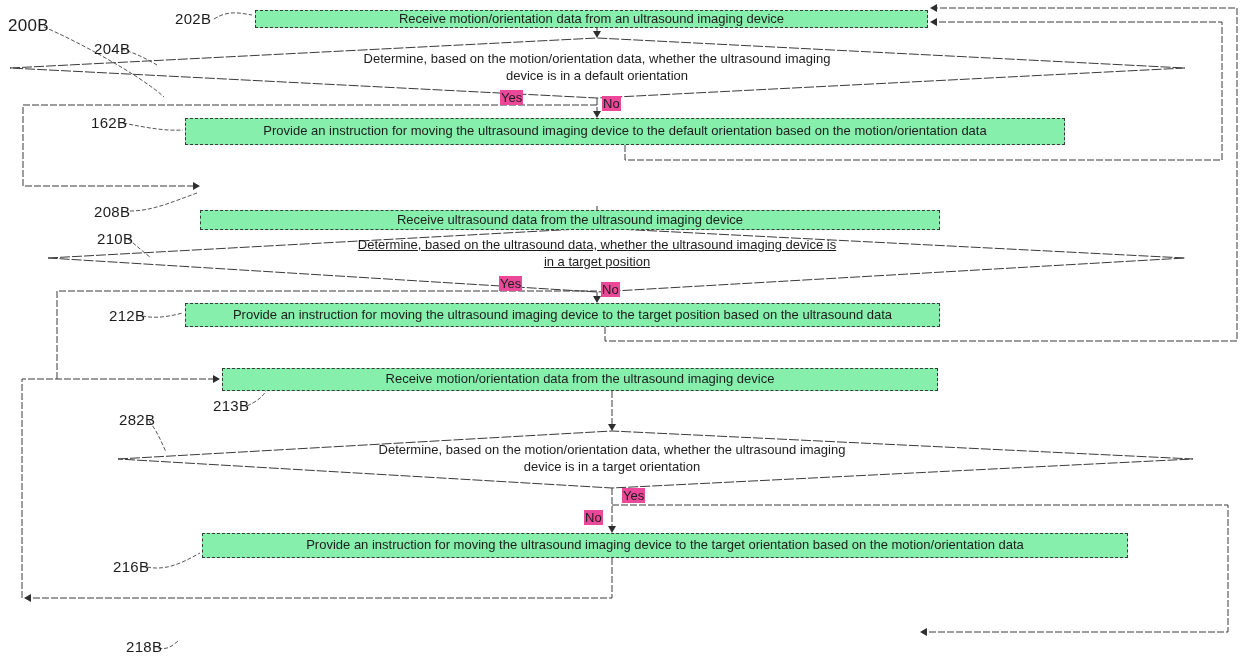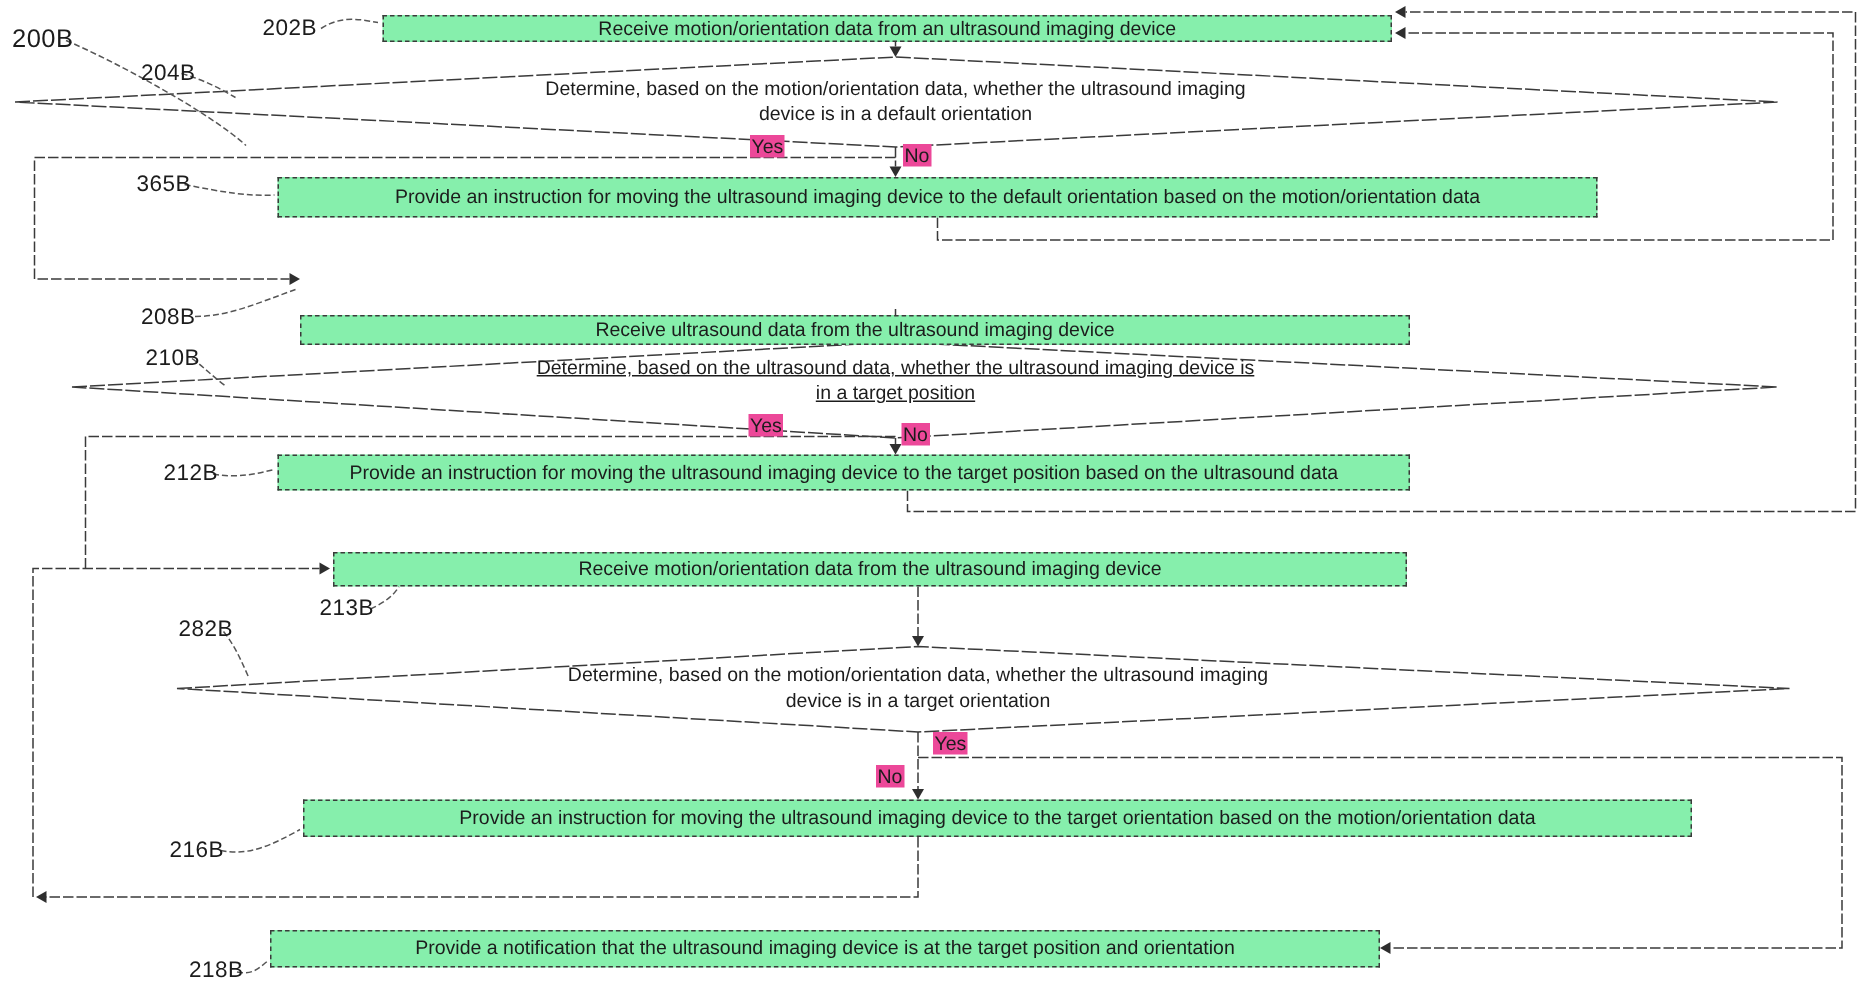--- a/index.html
+++ b/index.html
@@ -80,39 +80,38 @@
     <path class="leader" d="M147,567 C166,571 182,563 200,553"></path>
     <path class="leader" d="M158,648 C168,650 172,646 178,641"></path>
   </svg>
 
   <div class="node" style="left:255px;top:10px;width:673px;height:18px;">Receive motion/orientation data from an ultrasound imaging device</div>
   <div class="node" style="left:185px;top:118px;width:880px;height:27px;">Provide an instruction for moving the ultrasound imaging device to the default orientation based on the motion/orientation data</div>
   <div class="node" style="left:200px;top:186px;width:740px;height:20px;margin-top:24px;">Receive ultrasound data from the ultrasound imaging device</div>
   <div class="node" style="left:185px;top:303px;width:755px;height:24px;">Provide an instruction for moving the ultrasound imaging device to the target position based on the ultrasound data</div>
   <div class="node" style="left:222px;top:368px;width:716px;height:23px;">Receive motion/orientation data from the ultrasound imaging device</div>
   <div class="node" style="left:202px;top:533px;width:926px;height:25px;">Provide an instruction for moving the ultrasound imaging device to the target orientation based on the motion/orientation data</div>
-  <div class="node" style="left:180px;top:620px;width:740px;height:25px;">Provide a notification that the ultrasound imaging device is at the target position and orientation</div>
 
   <div class="dtext" style="left:197px;top:50px;width:800px;">
     <div>Determine, based on the motion/orientation data, whether the ultrasound imaging</div>
     <div>device is in a default orientation</div>
   </div>
   <div class="dtext" style="left:197px;top:236px;width:800px;text-decoration:underline;">
     <div>Determine, based on the ultrasound data, whether the ultrasound imaging device is</div>
     <div>in a target position</div>
   </div>
   <div class="dtext" style="left:212px;top:441px;width:800px;">
     <div>Determine, based on the motion/orientation data, whether the ultrasound imaging</div>
     <div>device is in a target orientation</div>
   </div>
 
   <div class="ref big" style="left:8px;top:16px;">200B</div>
   <div class="ref" style="left:175px;top:10px;">202B</div>
   <div class="ref" style="left:94px;top:40px;">204B</div>
-  <div class="ref" style="left:91px;top:114px;">365B</div>
+  <div class="ref" style="left:91px;top:114px;">162B</div>
   <div class="ref" style="left:94px;top:203px;">208B</div>
   <div class="ref" style="left:97px;top:230px;">210B</div>
   <div class="ref" style="left:109px;top:307px;">212B</div>
   <div class="ref" style="left:213px;top:397px;">213B</div>
   <div class="ref" style="left:119px;top:411px;">282B</div>
   <div class="ref" style="left:113px;top:558px;">216B</div>
   <div class="ref" style="left:126px;top:638px;">218B</div>
 
   <div class="branch" style="left:500px;top:90px;">Yes</div>
   <div class="branch" style="left:602px;top:96px;">No</div>

